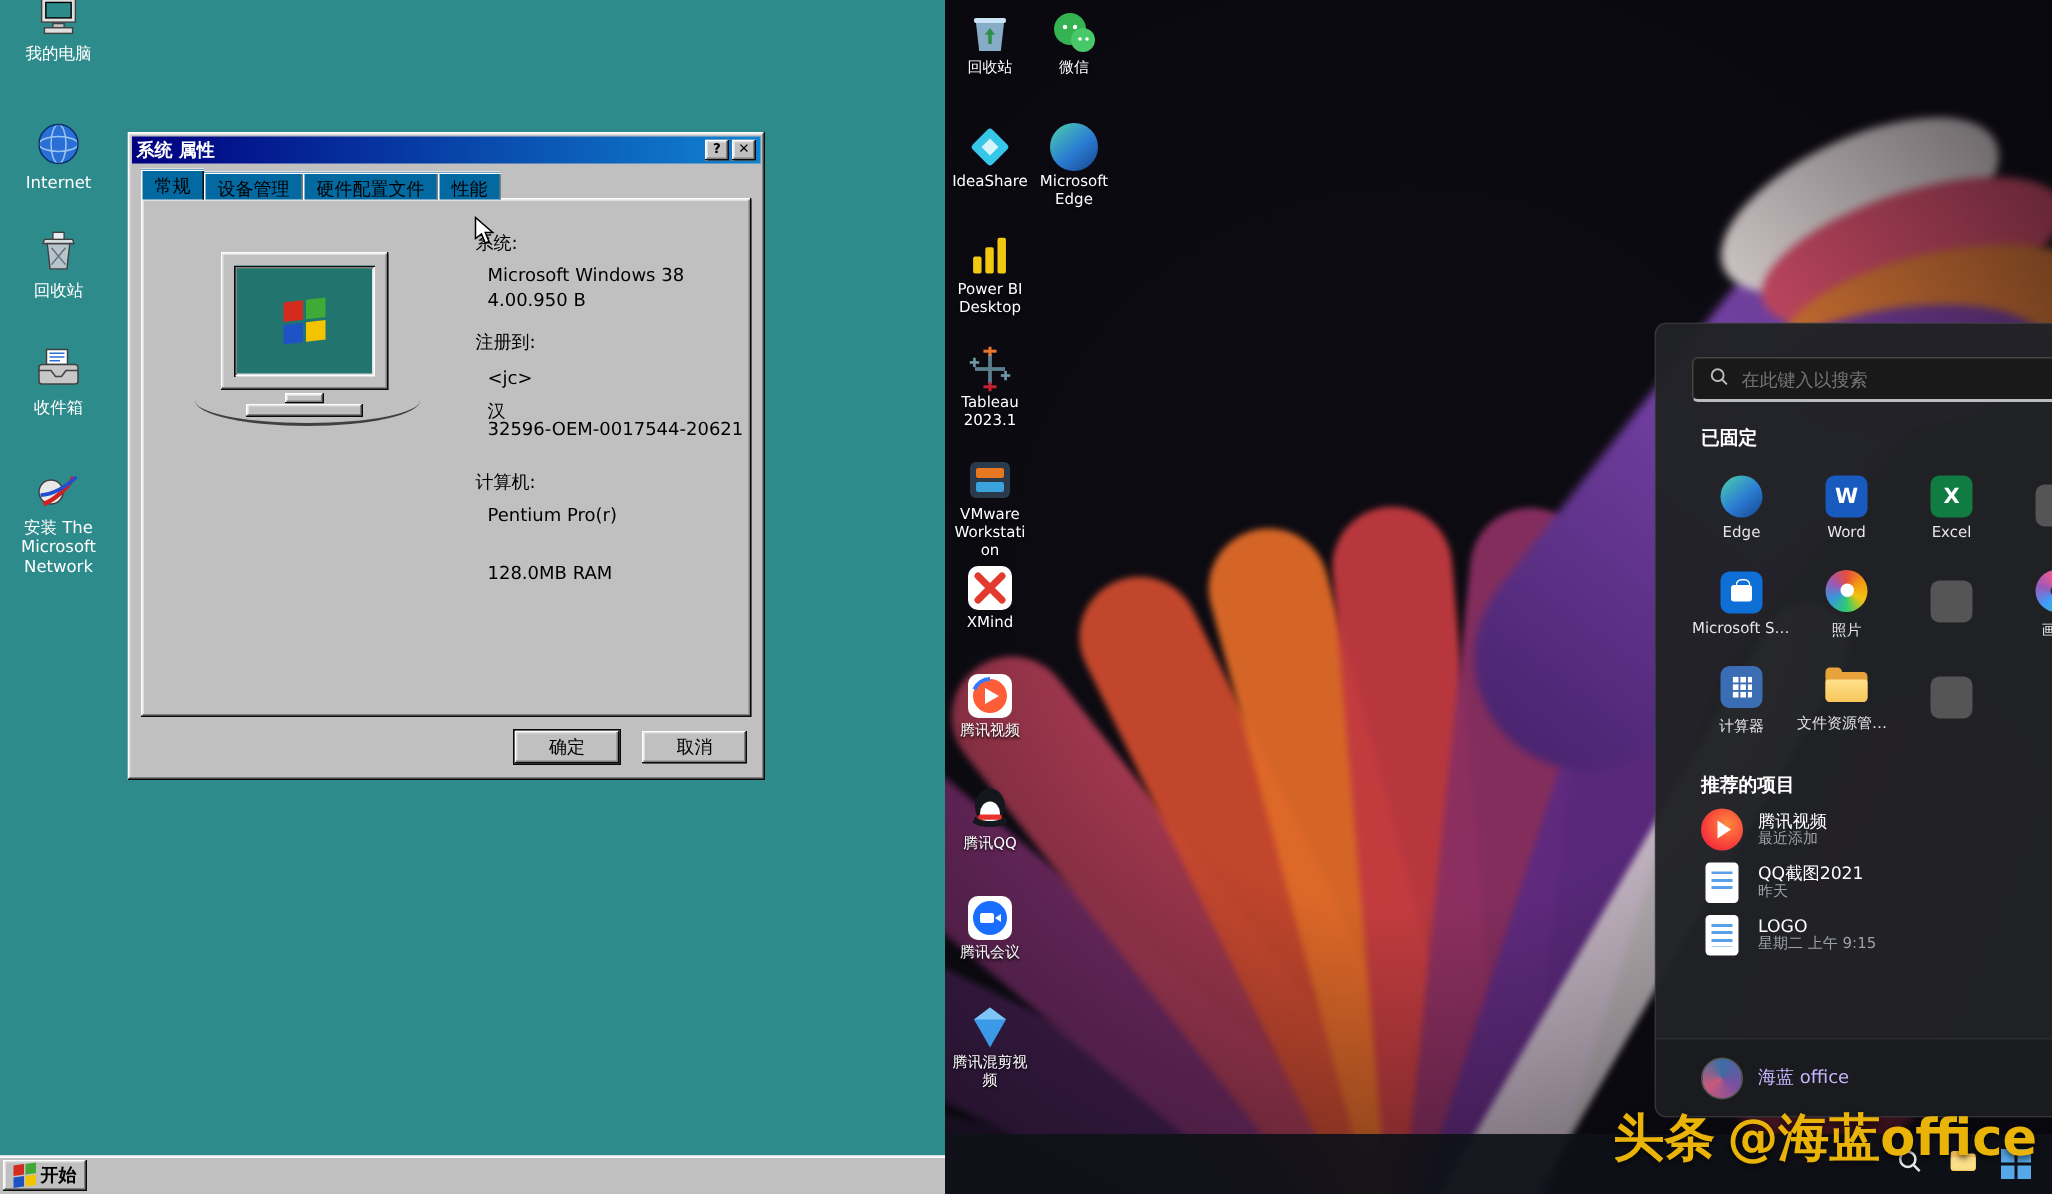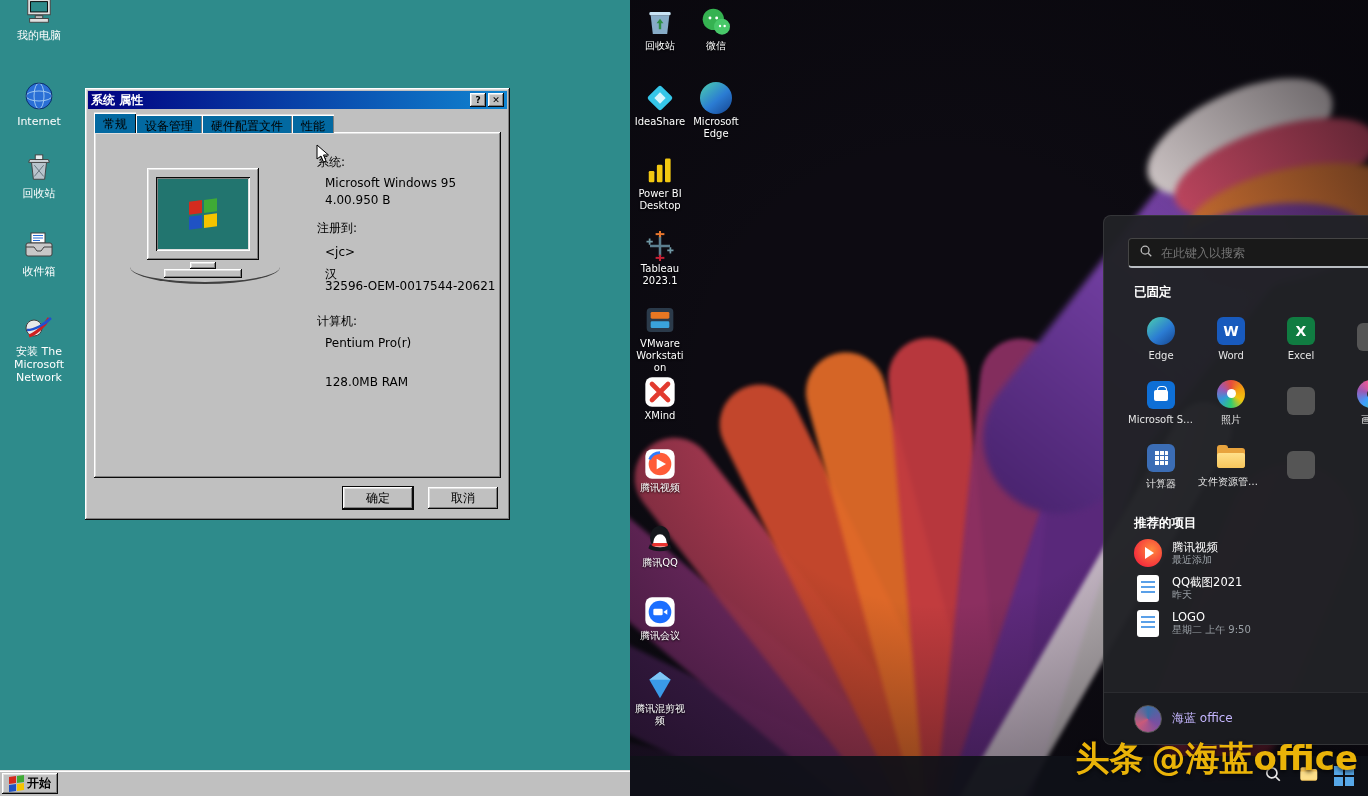--- a/index.html
+++ b/index.html
@@ -203,21 +203,21 @@
                 <span class="fb"></span>
                 <span class="fy"></span>
               </div>
           </div>
         </div>
         <div class="mon-neck r95"></div>
         <div class="mon-base r95"></div>
         <div class="desk-line"></div>
 
         <div class="ptext" style="left:223px; top:22px">系统:</div>
-        <div class="ptext" style="left:231px; top:44px">Microsoft Windows 95</div>
+        <div class="ptext" style="left:231px; top:44px">Microsoft Windows 38</div>
         <div class="ptext" style="left:231px; top:61px">4.00.950 B</div>
 
         <div class="ptext" style="left:223px; top:88px">注册到:</div>
         <div class="ptext" style="left:231px; top:113px">&lt;jc&gt;</div>
         <div class="ptext" style="left:231px; top:134px">汉</div>
         <div class="ptext" style="left:231px; top:147px">32596-OEM-0017544-20621</div>
 
         <div class="ptext" style="left:223px; top:181px">计算机:</div>
         <div class="ptext" style="left:231px; top:204px">Pentium Pro(r)</div>
         <div class="ptext" style="left:231px; top:243px">128.0MB RAM</div>
@@ -509,21 +509,21 @@
             <div class="rec-title">QQ截图2021</div>
             <div class="rec-sub">昨天</div>
           </span>
         </div>
         <div class="rec-row">
           <span class="rec-ic">
               <span class="doc-ico"></span>
             </span>
           <span>
             <div class="rec-title">LOGO</div>
-            <div class="rec-sub">星期二 上午 9:50</div>
+            <div class="rec-sub">星期二 上午 9:15</div>
           </span>
         </div>
       </div>
 
       <div class="menu-footer">
         <span class="avatar"></span>
         <span class="user-name">海蓝 office</span>
       </div>
     </div>
 

